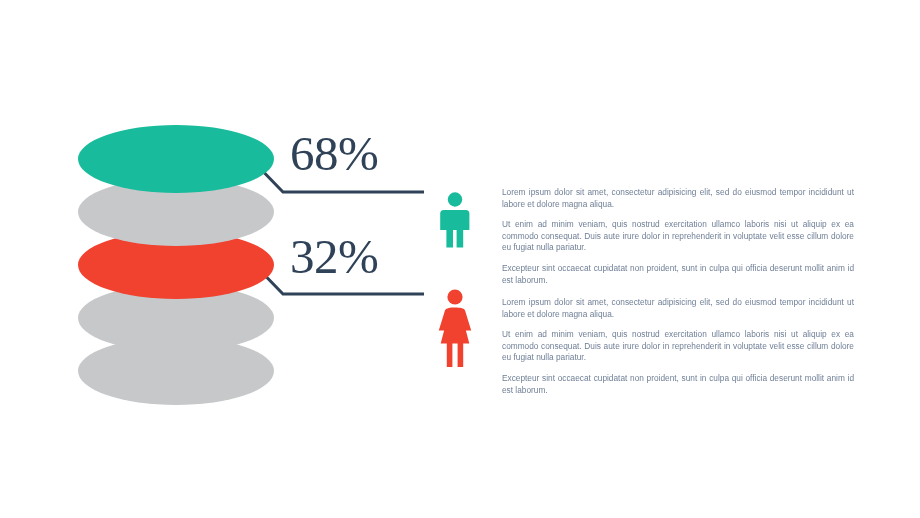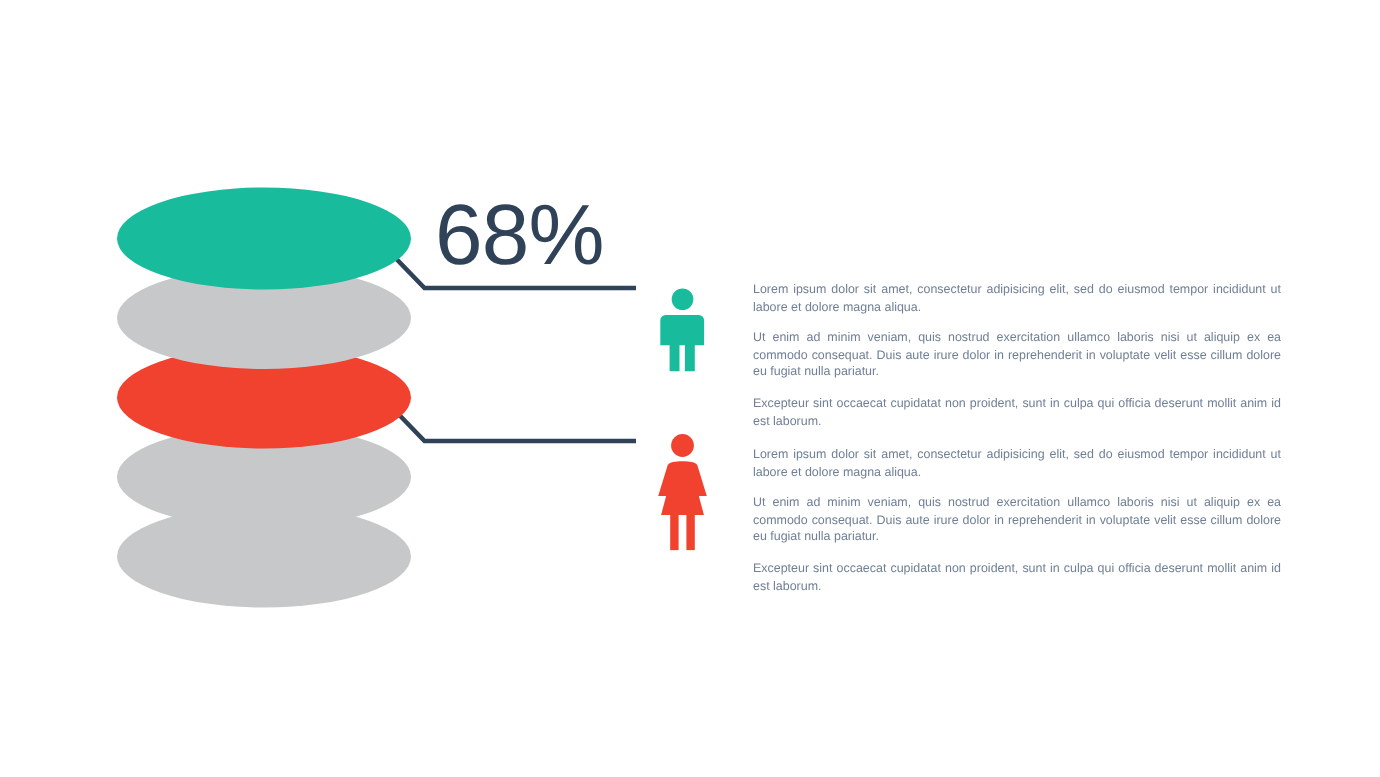--- a/index.html
+++ b/index.html
@@ -49,22 +49,22 @@
     position: absolute;
     left: 0;
     top: 0;
     width: 920px;
     height: 518px;
     pointer-events: none;
   }
 
   .pct {
     position: absolute;
-    font-family: Liberation Sans, sans-serif;
-    font-size: 57px;
+    font-family: Liberation Serif, serif;
+    font-size: 49px;
     font-weight: 300;
     letter-spacing: -0.5px;
     line-height: 1;
     white-space: nowrap;
   }
   .pct-68 { left: 290px; top: 129px; }
   .pct-32 { left: 290px; top: 232px; }
 
   
   .person {
@@ -114,20 +114,21 @@
       <circle id="dot-male" cx="252" cy="160" r="8" fill="#2F4258"></circle>
     </g>
 
     <g>
       <polyline id="line-female" points="252,262 283,294 424,294" fill="none" stroke="#2F4258" stroke-width="3"></polyline>
       <circle id="dot-female" cx="252" cy="262" r="8" fill="#2F4258"></circle>
     </g>
   </svg>
 
   <div class="pct pct-68" style="color: rgb(47, 66, 88);">68%</div>
+  <div class="pct pct-32" style="color: rgb(47, 66, 88);">32%</div>
 
   <svg class="person person-male" viewBox="0 0 36 56" xmlns="http://www.w3.org/2000/svg" style="fill: rgb(24, 188, 156);">
     <circle id="male-head" cx="18" cy="7.5" r="7.2"></circle>
     <path id="male-body" d="M7.2,18 h21.6 a3.6,3.6 0 0 1 3.6,3.6 v16.5 h-6.2 v17.4 h-6.6 v-17.4 h-3.6 v17.4 h-6.6 v-17.4 h-6.2 v-16.5 a3.6,3.6 0 0 1 3.6,-3.6 z"></path>
   </svg>
 
   <svg class="person person-female" viewBox="0 0 36 78" xmlns="http://www.w3.org/2000/svg" style="fill: rgb(241, 65, 47);">
     <circle id="female-head" cx="18" cy="8" r="7.6"></circle>
     <path id="female-body" d="M18,18.5 c-5,0 -8.6,0.6 -9.9,2.6 l-6.3,20.5 h5.3 l-3.4,12.8 h6.1 v23.5 h5.6 v-23.5 h5.2 v23.5 h5.6 v-23.5 h6.1 l-3.4,-12.8 h5.3 l-6.3,-20.5 c-1.3,-2 -4.9,-2.6 -9.9,-2.6 z"></path>
   </svg>

